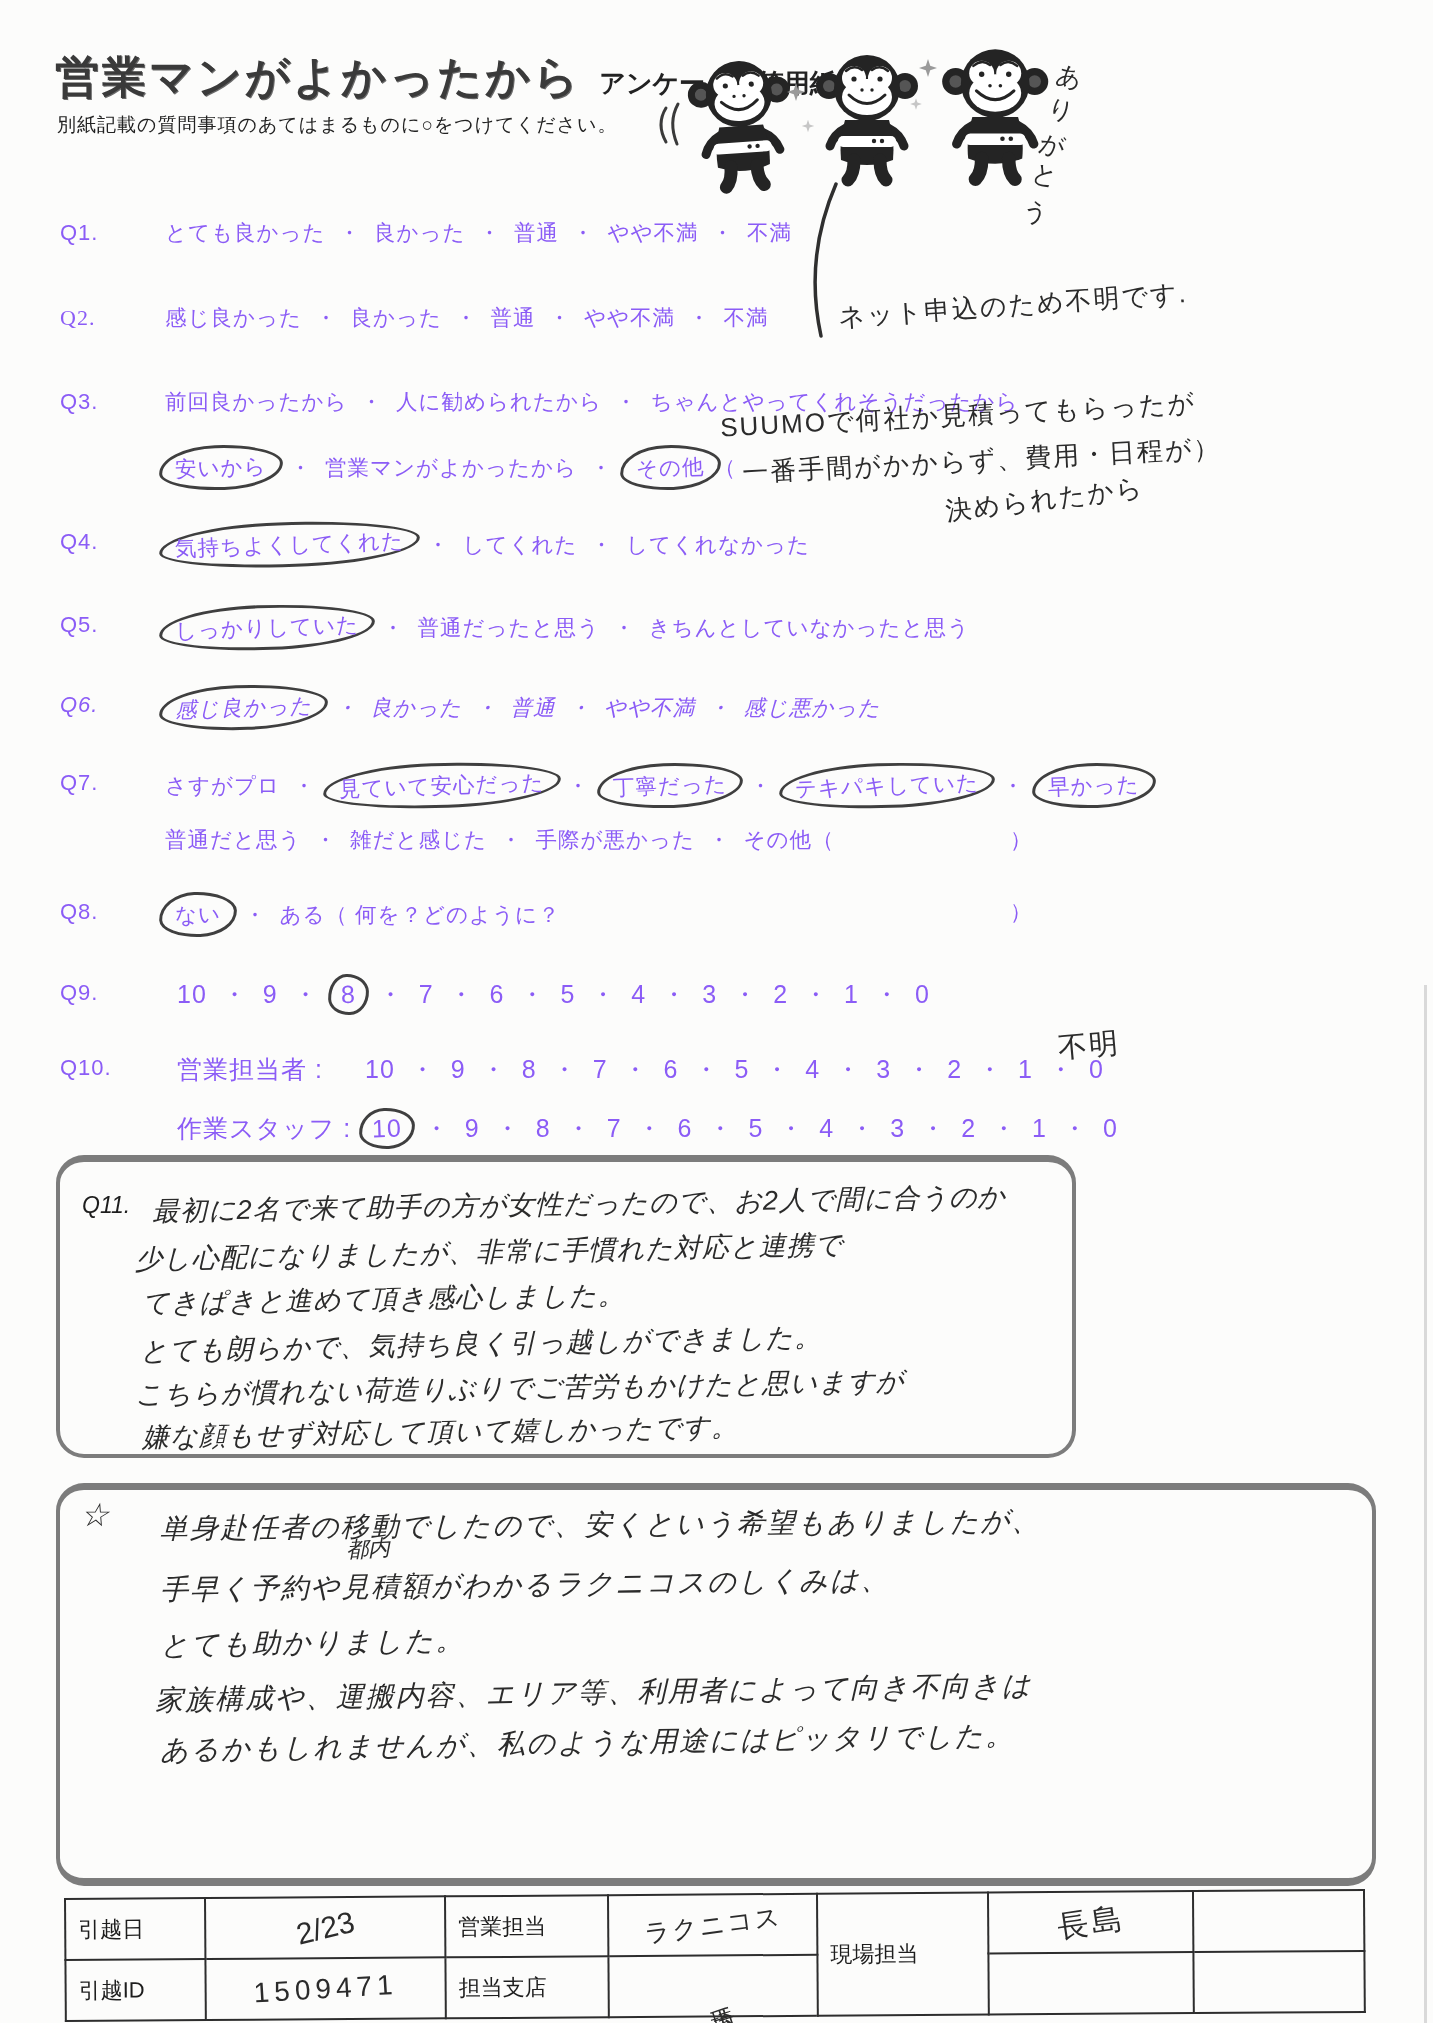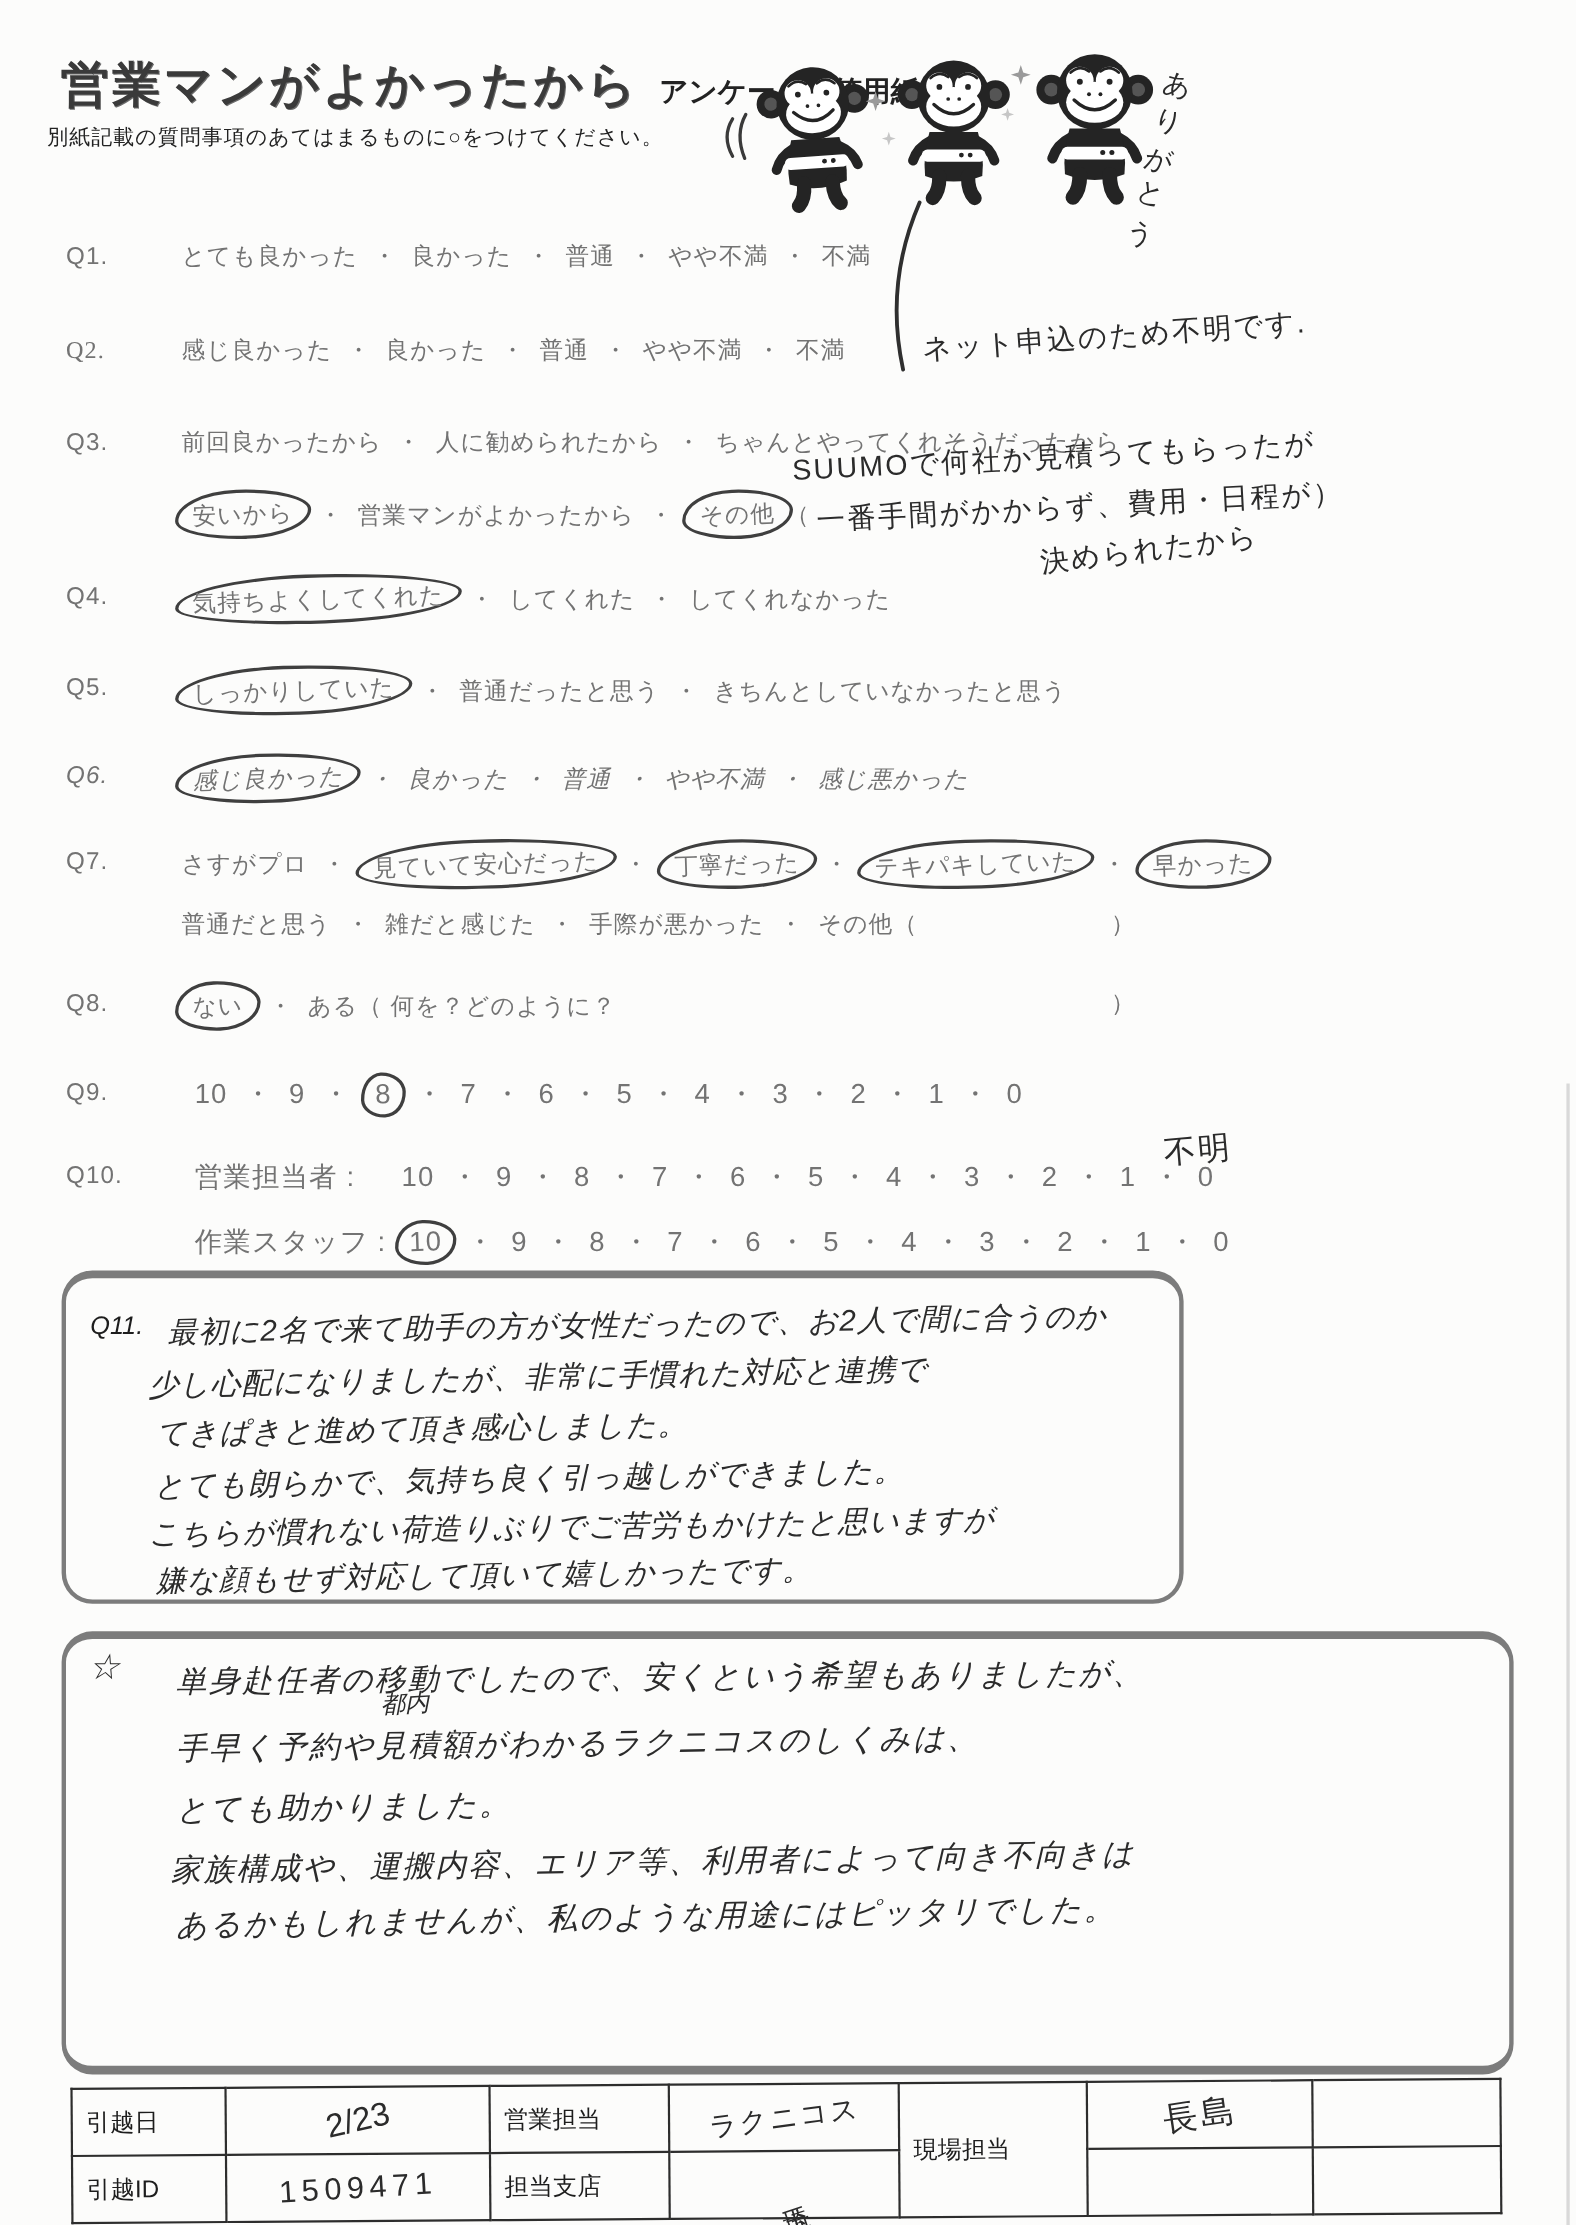--- a/index.html
+++ b/index.html
@@ -3,28 +3,28 @@
 <meta charset="utf-8">
 <style>
   html,body{margin:0;padding:0;background:#e8e8e8;}
   .page{position:relative;width:1433px;height:2023px;background:#fcfcfb;overflow:hidden;
         font-family:"Liberation Sans",sans-serif;color:#1f1f1f;}
   
   .header{position:absolute;left:55px;top:48px;white-space:nowrap;}
   .logo{font-size:44px;font-weight:900;letter-spacing:3px;color:#3a3a3a;
         text-shadow:1px 1px 0 #6b6b6b;}
   .sheet-title{font-size:26px;font-weight:700;margin-left:18px;color:#222;}
-  .instruction{position:absolute;left:43px;top:112px;font-size:19px;letter-spacing:1px;color:#222;}
+  .instruction{position:absolute;left:57px;top:112px;font-size:19px;letter-spacing:1px;color:#222;}
   
   .mascots{position:absolute;left:640px;top:40px;}
   .thanks{position:absolute;left:1040px;top:46px;writing-mode:vertical-rl;font-size:25px;
           letter-spacing:6px;transform:rotate(14deg);}
   
   .qrow{position:absolute;left:60px;width:1365px;font-size:21.5px;letter-spacing:1px;
-        white-space:nowrap;color:#737373;}
+        white-space:nowrap;color:#8b5cf6;}
   .qrow.numeric{font-size:25px;}
   .qlabel{position:absolute;left:0;top:2px;font-size:22px;}
   .opts{display:inline-block;margin-left:105px;}
   .numeric .opts{margin-left:117px;}
   .sep{margin:0 13px;}
   .numeric .sep{margin:0 15px;}
   .prefix{display:inline-block;min-width:188px;}
   .tail{position:absolute;left:950px;top:0;}
   .circled{display:inline-block;border:3px solid #3f3f3f;
            border-radius:46% 54% 48% 52%/60% 44% 56% 40%;

